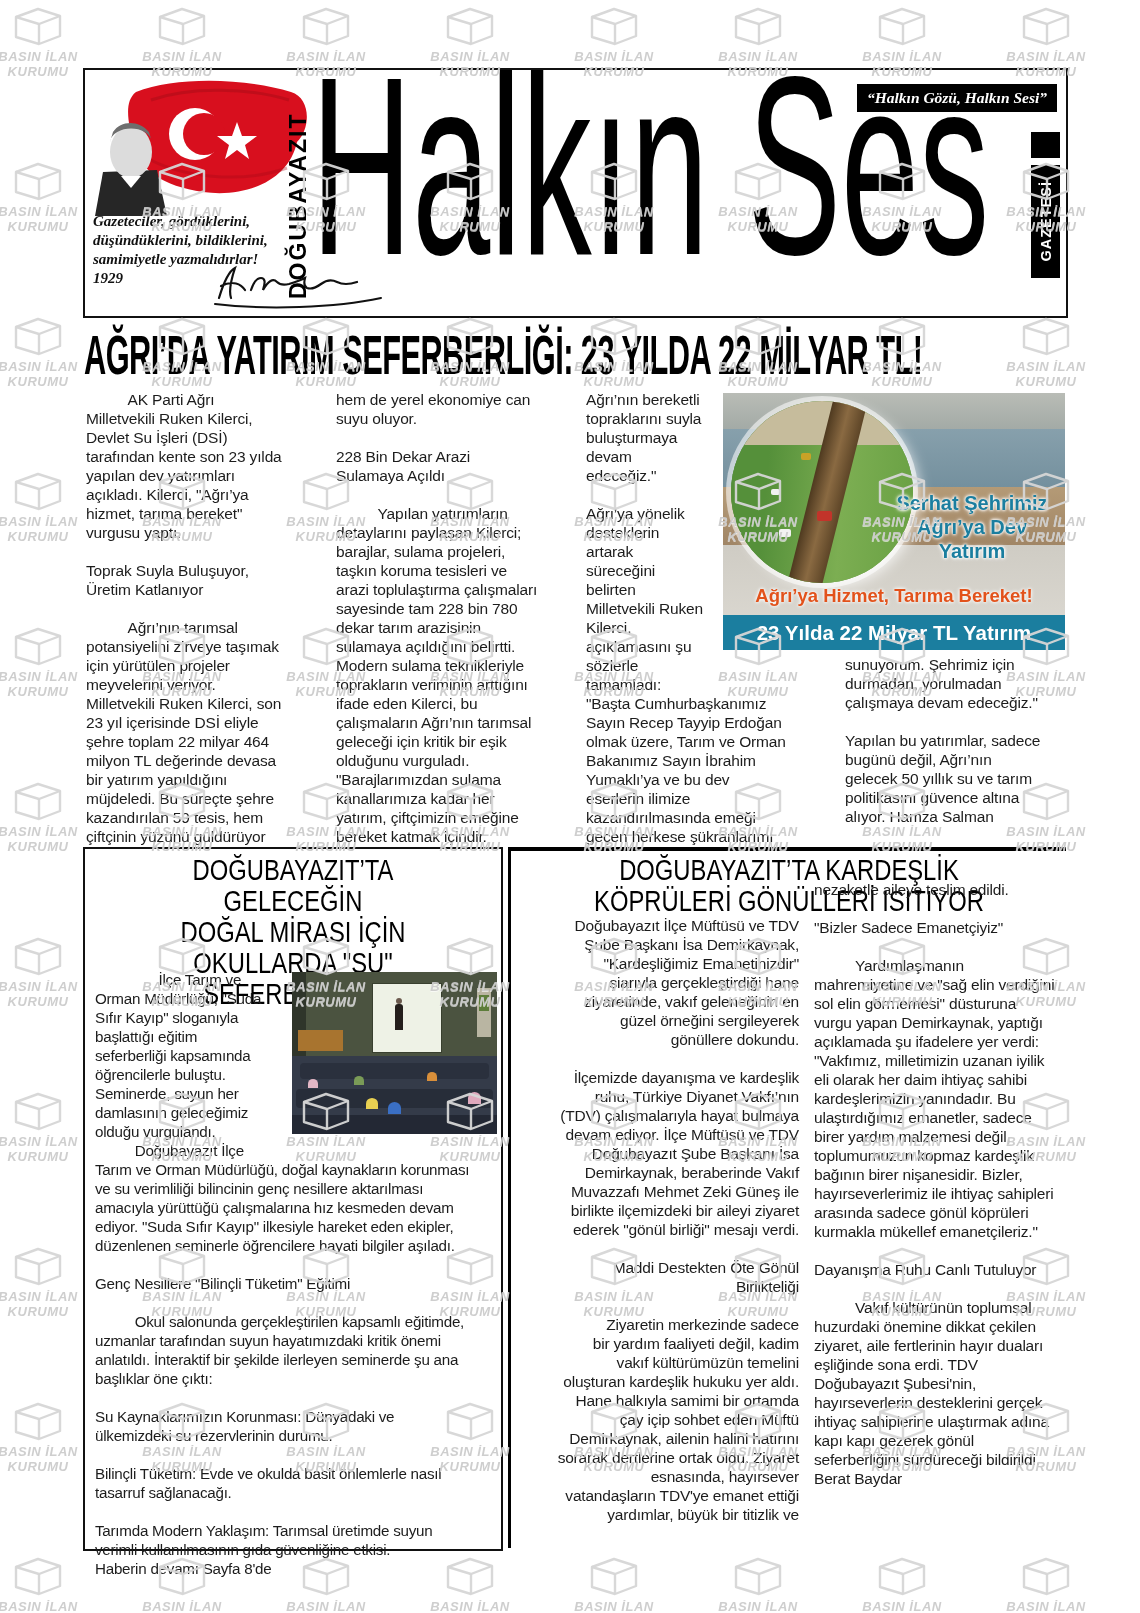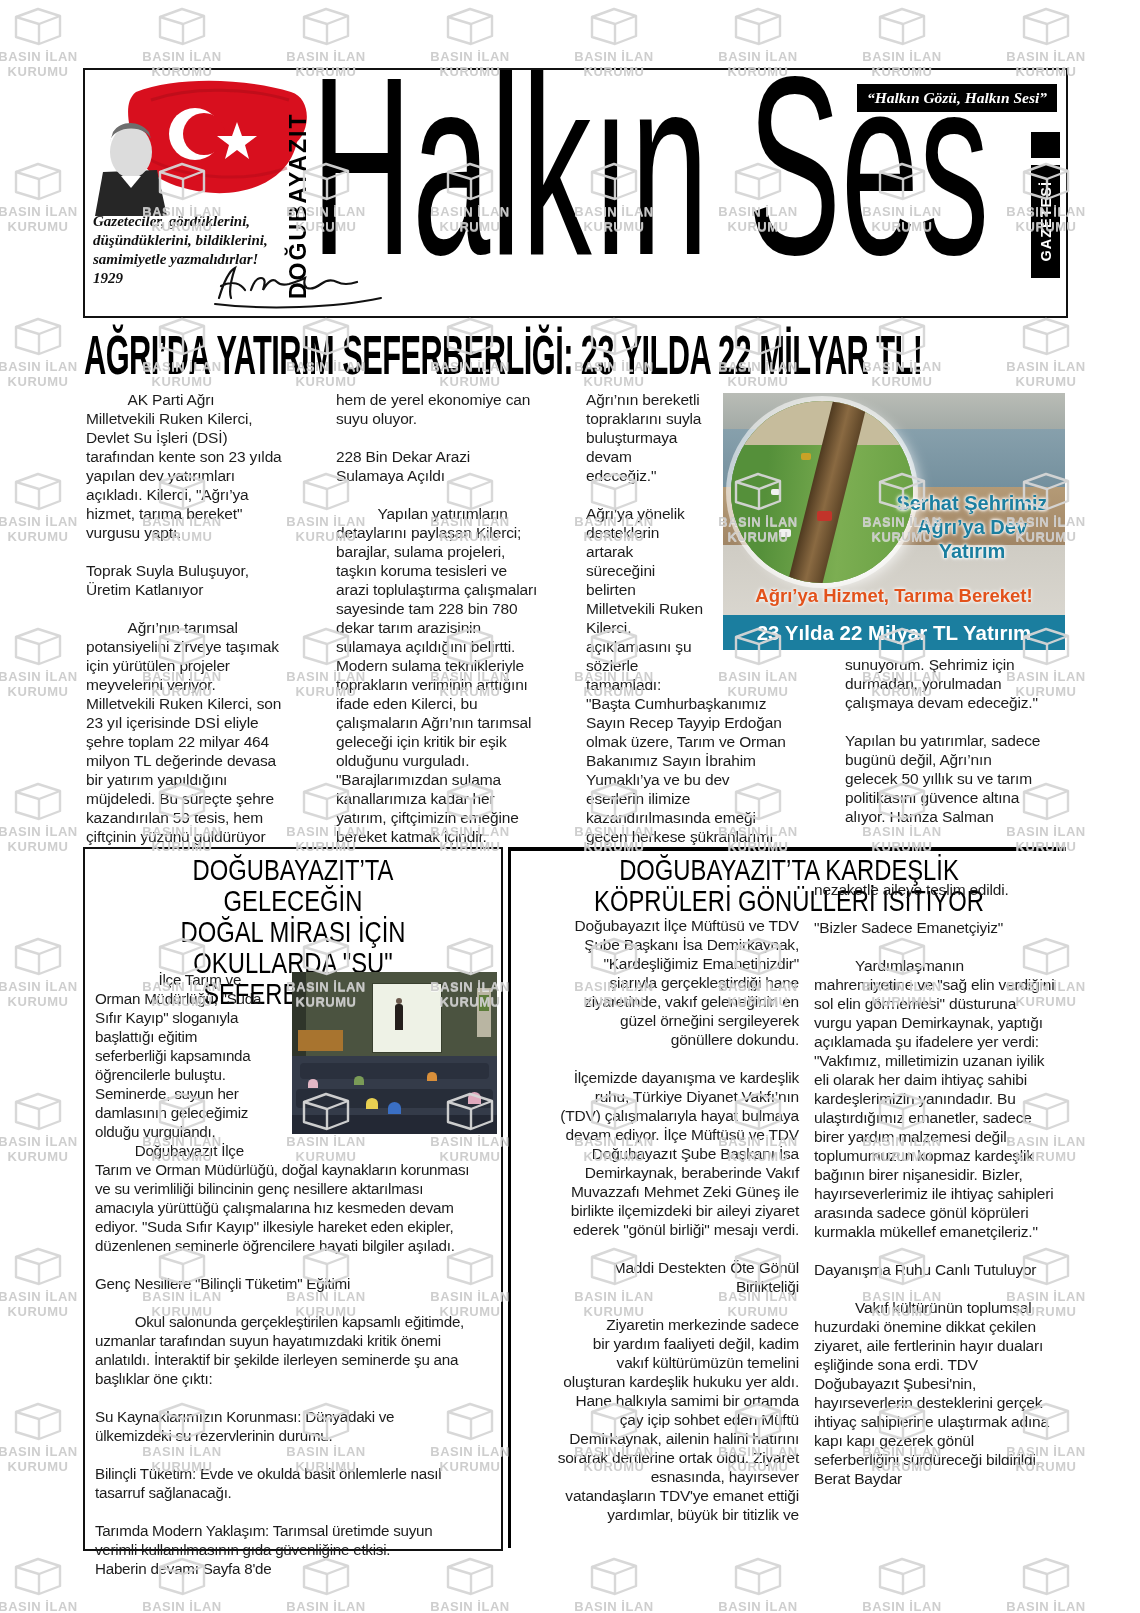--- a/index.html
+++ b/index.html
@@ -1,19 +1,19 @@
 <!DOCTYPE html>
 <html lang="tr"><head>
 <meta charset="utf-8">
 <style>
   html,body{margin:0;padding:0;background:#ffffff;}
   #page{position:relative;width:1140px;height:1613px;background:#fff;overflow:hidden;
         font-family:"Liberation Sans", sans-serif;color:#1f1f1f;}
   
-  #wm-layer{position:absolute;inset:0;z-index:60;pointer-events:none;}
+  #wm-layer{position:absolute;inset:0;z-index:60;pointer-events:none;font-style:italic;}
   .wm-tile{position:absolute;width:110px;text-align:center;}
   .wm-tile svg{display:block;margin:0 auto 2px auto;}
   .wm-text{font-weight:bold;font-size:13px;line-height:15px;color:rgba(202,202,202,0.92);
            letter-spacing:.5px;text-shadow:0 1px 0 rgba(255,255,255,.6);}
   
   #masthead{position:absolute;left:83px;top:68px;width:981px;height:246px;border:2px solid #111;background:#fff;}
   #flag-art{position:absolute;left:6px;top:6px;width:225px;height:140px;}
   #quote{position:absolute;left:8px;top:142px;width:230px;font-family:"Liberation Serif",serif;
          font-style:italic;font-weight:bold;font-size:15px;line-height:19px;color:#111;white-space:pre-line;}
   #signature{position:absolute;left:120px;top:190px;width:190px;height:50px;}

